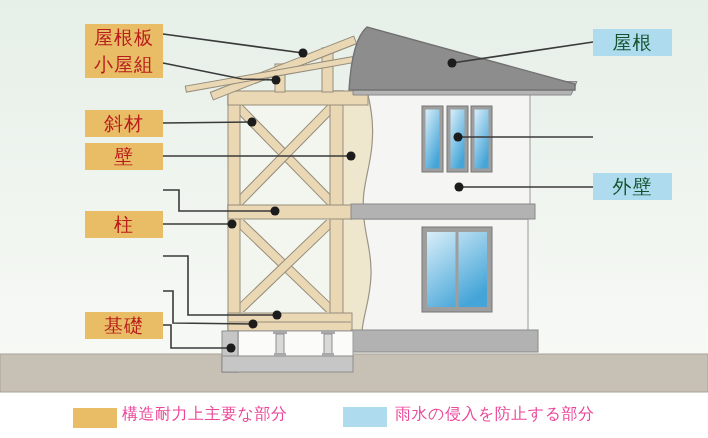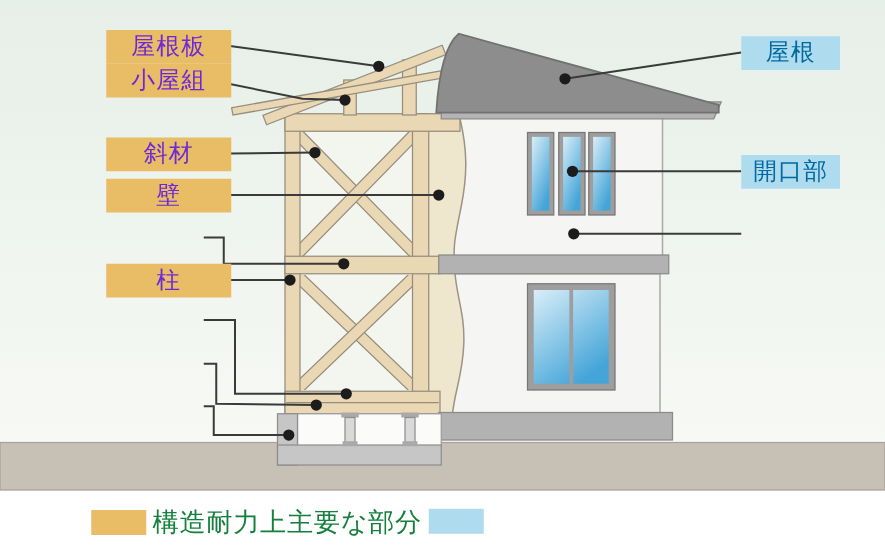--- a/index.html
+++ b/index.html
@@ -1,24 +1,24 @@
 <!DOCTYPE html>
 <html><head>
 <meta charset="utf-8">
 <style>
   html,body{margin:0;padding:0;background:#ffffff;}
   body{font-family:"Liberation Sans","DejaVu Sans",sans-serif;}
   #stage{position:relative;width:708px;height:438px;overflow:hidden;background:#ffffff;}
   #art{position:absolute;left:0;top:0;}
   .callout{position:absolute;height:27px;line-height:27px;text-align:center;
            font-size:19px;letter-spacing:1px;white-space:nowrap;}
-  .callout.left{width:100px;left:85px;background:#e9bc66;color:#6d28d9;}
-  .callout.right{width:79px;left:593px;background:#aedcee;color:#0369a1;}
+  .callout.left{width:78px;left:85px;background:#e9bc66;color:#b91c1c;}
+  .callout.right{width:79px;left:593px;background:#aedcee;color:#14532d;}
   .legend-swatch{position:absolute;width:44px;height:20px;}
-  .legend-text{position:absolute;font-size:21px;color:#15803d;letter-spacing:0.5px;white-space:nowrap;}
+  .legend-text{position:absolute;font-size:16px;color:#ec4899;letter-spacing:0.5px;white-space:nowrap;}
 </style>
 </head>
 <body>
 
 <div id="stage">
 
   <svg id="art" width="708" height="438" viewBox="0 0 708 438">
     <defs>
       <linearGradient id="bgGrad" x1="0" y1="0" x2="0" y2="1">
         <stop offset="0" stop-color="#e6efe8"></stop>
@@ -131,21 +131,23 @@
       <circle cx="458" cy="137" r="4.5"></circle>
       <circle cx="459" cy="187" r="4.5"></circle>
     </g>
   </svg>
 
   <div class="callout left" style="top:24px">屋根板</div>
   <div class="callout left" style="top:110px">斜材</div>
   <div class="callout left" style="top:51px">小屋組</div>
   <div class="callout left" style="top:143px">壁</div>
   <div class="callout left" style="top:211px">柱</div>
+  <div class="callout left" style="top:312px">基礎</div>
 
   <div class="callout right" style="top:29px">屋根</div>
-  <div class="callout right" style="top:124px">開口部</div>
+  <div class="callout right" style="top:173px">外壁</div>
 
   <div class="legend-swatch" style="left:73px;top:408px;background:#e9bc66"></div>
   <div class="legend-text" style="left:122px;top:404px">構造耐力上主要な部分</div>
   <div class="legend-swatch" style="left:343px;top:407px;background:#aedcee"></div>
+  <div class="legend-text" style="left:395px;top:404px">雨水の侵入を防止する部分</div>
 
 </div>
 
 </body></html>

